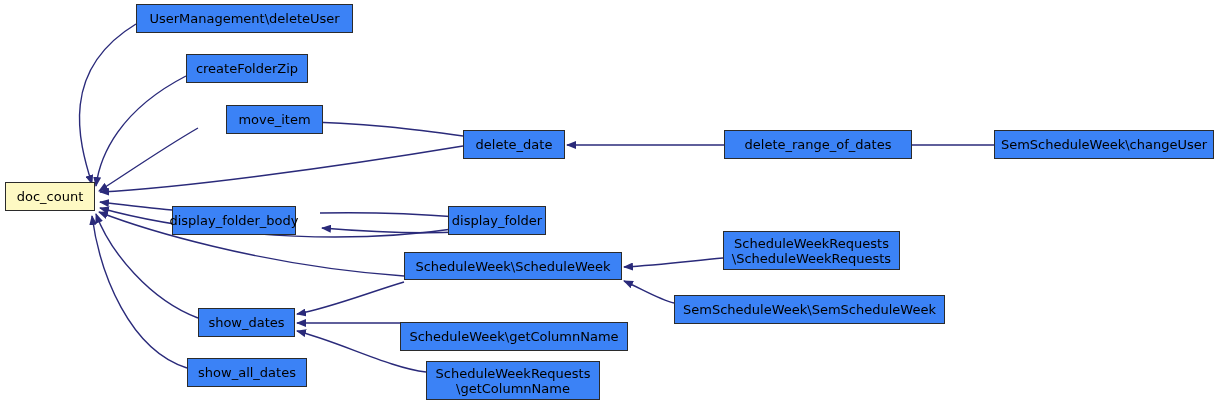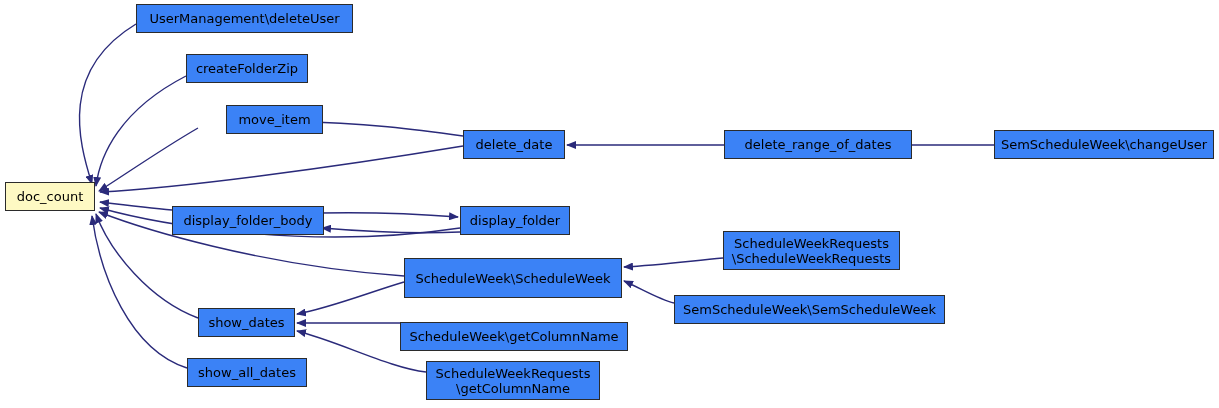--- a/index.html
+++ b/index.html
@@ -65,26 +65,26 @@
         <path d="M723,258 C690,261 660,265 624,267" marker-end="url(#ah)"></path>
         <path d="M674,303 C660,300 640,288 624,281" marker-end="url(#ah)"></path>
       </g>
   </svg>
 
   <div id="node-layer">
       <div class="node highlight" style="left: 5px; top: 182px; width: 90px; height: 29px;"><span class="lbl">doc_count</span></div>
       <div class="node" style="left: 136px; top: 4px; width: 217px; height: 29px;"><span class="lbl">UserManagement\deleteUser</span></div>
       <div class="node" style="left: 186px; top: 54px; width: 122px; height: 29px;"><span class="lbl">createFolderZip</span></div>
       <div class="node" style="left: 198px; top: 105px; width: 97px; height: 29px; margin-left: 28px;"><span class="lbl">move_item</span></div>
-      <div class="node" style="left: 172px; top: 206px; width: 152px; height: 29px;"><span class="lbl">display_folder_body</span></div>
+      <div class="node" style="left: 172px; top: 206px; width: 124px; height: 29px;"><span class="lbl">display_folder_body</span></div>
       <div class="node" style="left: 198px; top: 308px; width: 97px; height: 29px;"><span class="lbl">show_dates</span></div>
       <div class="node" style="left: 187px; top: 358px; width: 120px; height: 29px;"><span class="lbl">show_all_dates</span></div>
       <div class="node" style="left: 463px; top: 130px; width: 102px; height: 29px;"><span class="lbl">delete_date</span></div>
-      <div class="node" style="left: 460px; top: 206px; width: 110px; height: 29px;"><span class="lbl">display_folder</span></div>
-      <div class="node" style="left: 404px; top: 258px; width: 218px; height: 40px;"><span class="lbl">ScheduleWeek\ScheduleWeek</span></div>
+      <div class="node" style="left: 448px; top: 206px; width: 98px; height: 29px;"><span class="lbl">display_folder</span></div>
+      <div class="node" style="left: 404px; top: 252px; width: 218px; height: 28px;"><span class="lbl">ScheduleWeek\ScheduleWeek</span></div>
       <div class="node" style="left: 400px; top: 308px; width: 228px; height: 29px; margin-top: 14px;"><span class="lbl">ScheduleWeek\getColumnName</span></div>
       <div class="node" style="left: 426px; top: 361px; width: 174px; height: 39px;"><span class="lbl">ScheduleWeekRequests
 \getColumnName</span></div>
       <div class="node" style="left: 724px; top: 130px; width: 188px; height: 29px;"><span class="lbl">delete_range_of_dates</span></div>
       <div class="node" style="left: 723px; top: 231px; width: 177px; height: 39px;"><span class="lbl">ScheduleWeekRequests
 \ScheduleWeekRequests</span></div>
       <div class="node" style="left: 674px; top: 295px; width: 271px; height: 29px;"><span class="lbl">SemScheduleWeek\SemScheduleWeek</span></div>
       <div class="node" style="left: 994px; top: 130px; width: 220px; height: 29px;"><span class="lbl">SemScheduleWeek\changeUser</span></div>
     </div>
 </div>

